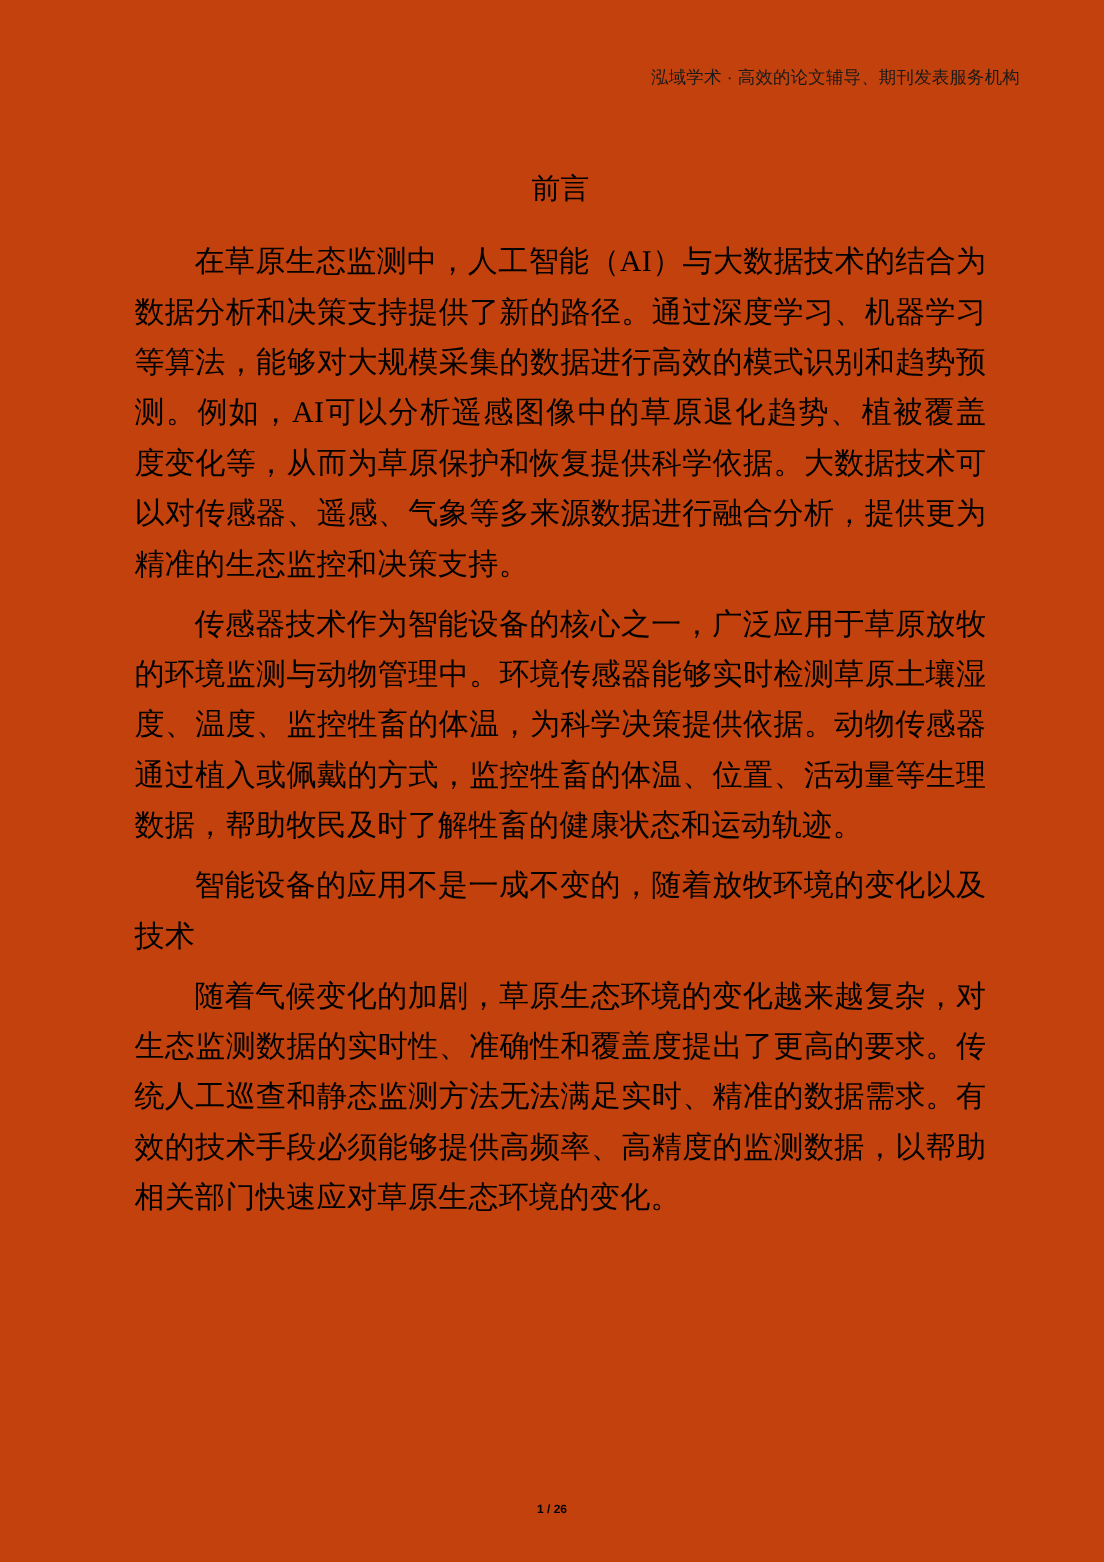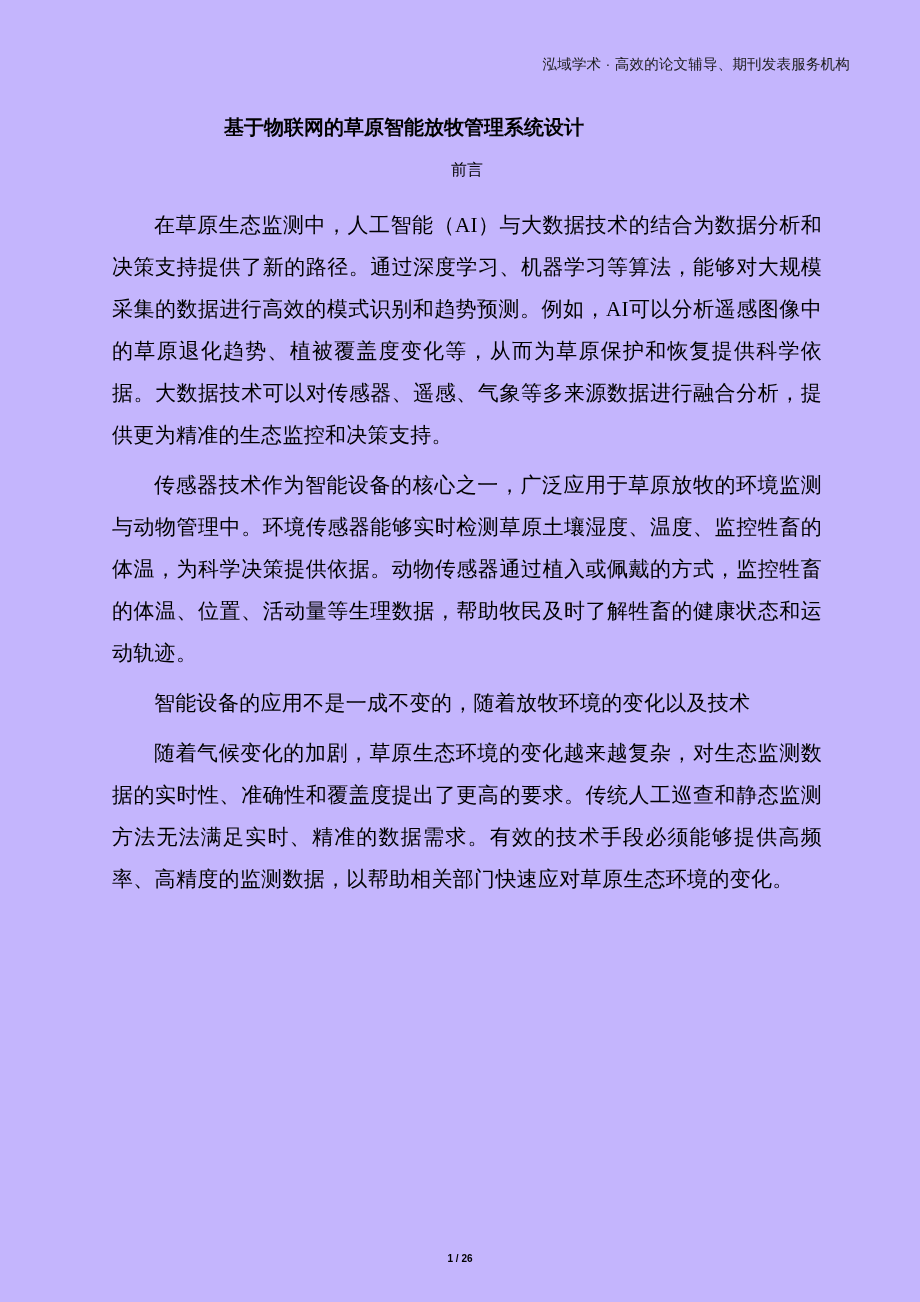--- a/index.html
+++ b/index.html
@@ -5,21 +5,21 @@
   html, body {
     margin: 0;
     padding: 0;
     background: #ffffff;
   }
   .page {
     position: relative;
     width: 920px;
     height: 1302px;
     margin: 0 auto;
-    background: #c4b5fd;
+    background: #c2410c;
     box-sizing: border-box;
     overflow: hidden;
     font-family: "Liberation Serif", serif;
     color: #000000;
   }
   .header {
     position: absolute;
     top: 55px;
     right: 70px;
     font-family: "Liberation Sans", sans-serif;
@@ -37,29 +37,29 @@
   .doc-title {
     font-family: "Liberation Sans", sans-serif;
     font-size: 20px;
     font-weight: bold;
     text-align: left;
     margin: 0 0 0 112px;
     line-height: 1.5;
   }
   .section-title {
     font-family: "Liberation Sans", sans-serif;
-    font-size: 16px;
+    font-size: 24px;
     font-weight: normal;
     text-align: center;
-    margin: 16px 0 22px 0;
+    margin: 28px 0 22px 0;
     line-height: 1.5;
   }
   p.body-par {
     font-family: "Liberation Serif", serif;
-    font-size: 21px;
+    font-size: 25px;
     line-height: 42px;
     margin: 0 0 8px 0;
     text-align: justify;
     text-justify: inter-ideograph;
     text-indent: 2em;
     letter-spacing: 0.3px;
   }
   .footer {
     position: absolute;
     bottom: 38px;
@@ -73,21 +73,20 @@
   }
 </style>
 </head>
 <body>
 
 <div class="page">
 
   <div class="header">泓域学术 · 高效的论文辅导、期刊发表服务机构</div>
 
   <div class="content">
-    <h1 class="doc-title">基于物联网的草原智能放牧管理系统设计</h1>
     <h2 class="section-title">前言</h2>
 
     <p class="body-par">在草原生态监测中，人工智能（AI）与大数据技术的结合为数据分析和决策支持提供了新的路径。通过深度学习、机器学习等算法，能够对大规模采集的数据进行高效的模式识别和趋势预测。例如，AI可以分析遥感图像中的草原退化趋势、植被覆盖度变化等，从而为草原保护和恢复提供科学依据。大数据技术可以对传感器、遥感、气象等多来源数据进行融合分析，提供更为精准的生态监控和决策支持。</p>
     <p class="body-par">传感器技术作为智能设备的核心之一，广泛应用于草原放牧的环境监测与动物管理中。环境传感器能够实时检测草原土壤湿度、温度、监控牲畜的体温，为科学决策提供依据。动物传感器通过植入或佩戴的方式，监控牲畜的体温、位置、活动量等生理数据，帮助牧民及时了解牲畜的健康状态和运动轨迹。</p>
     <p class="body-par">智能设备的应用不是一成不变的，随着放牧环境的变化以及技术</p>
     <p class="body-par">随着气候变化的加剧，草原生态环境的变化越来越复杂，对生态监测数据的实时性、准确性和覆盖度提出了更高的要求。传统人工巡查和静态监测方法无法满足实时、精准的数据需求。有效的技术手段必须能够提供高频率、高精度的监测数据，以帮助相关部门快速应对草原生态环境的变化。</p>
   </div>
 
   <div class="footer">1 / 26</div>
 

